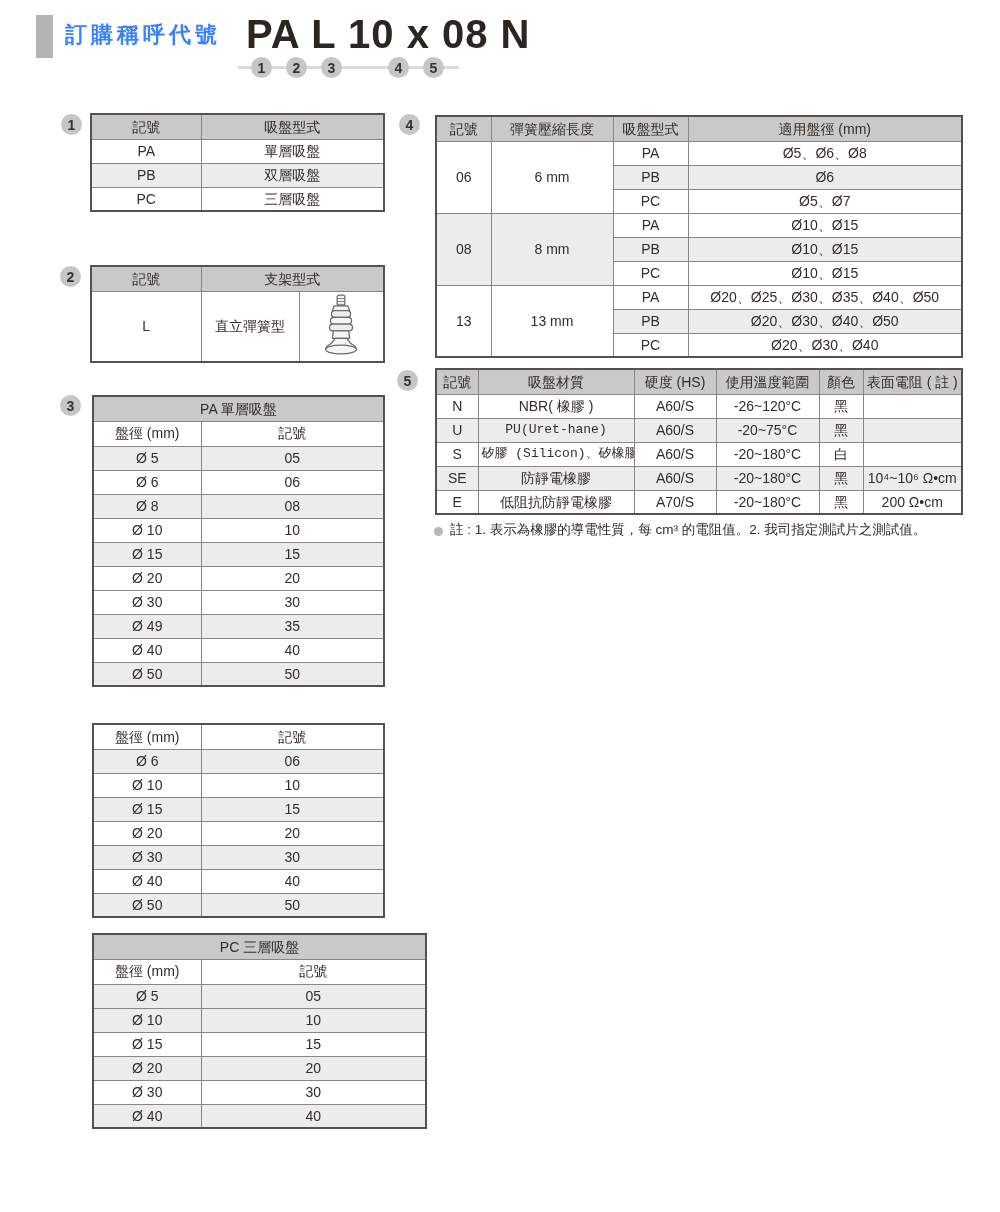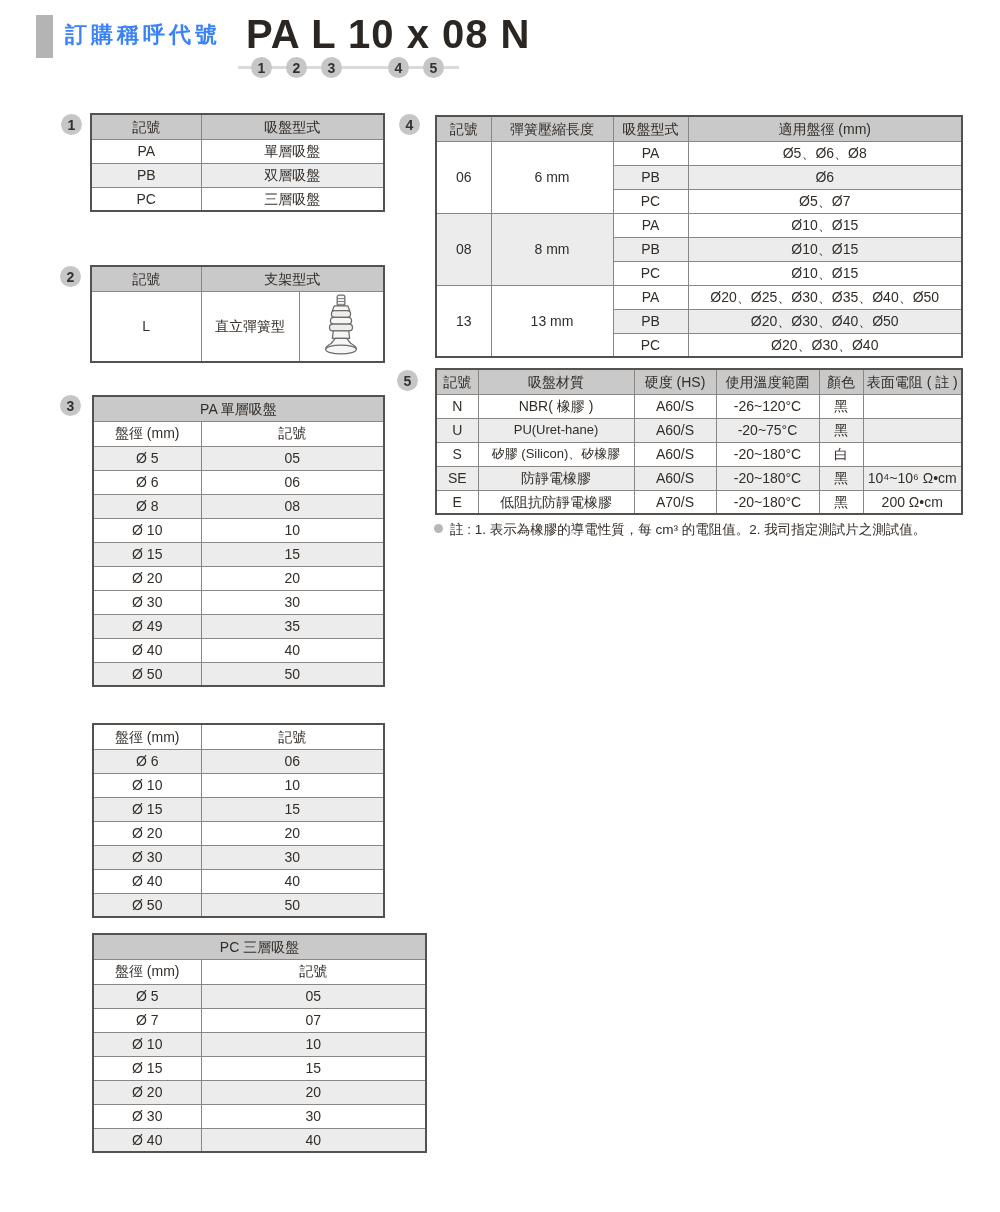--- a/index.html
+++ b/index.html
@@ -27,32 +27,32 @@
   .b1{left:61px;top:114px}.b2{left:60px;top:266px}.b3{left:60px;top:395px}
   .b4{left:399px;top:114px}.b5{left:397px;top:370px}
 
   
   .tblock { position:absolute; }
   table.t { border-collapse:collapse; table-layout:fixed; width:100%; background:#fff; border:2px solid #56514d; }
   .t th, .t td { border:1px solid #8a8683; font-size:14px; font-weight:400; text-align:center; height:24px; padding:0 3px; line-height:1.15; overflow:hidden; white-space:nowrap; }
   .t th { background:#c9c9c9; height:25px; }
   .t thead tr.sub th { background:#fff; }
   .t tr.alt td, .t td.altc { background:#ececec; }
-  .t td.small { font-size:13px; }
+  .t td.small { font-size:13px;font-family:Liberation Mono, monospace; }
 
   .pos-t1{left:90px;top:113px;width:295px}
   .pos-t2{left:90px;top:265px;width:295px}
   .pos-pa{left:92px;top:395px;width:293px}
   .pos-pb{left:92px;top:723px;width:293px}
   .pos-pc{left:92px;top:933px;width:335px}
   .pos-t4{left:435px;top:115px;width:528px}
   .pos-t5{left:435px;top:368px;width:528px}
 
   .drawing-cell { padding:2px 0; }
-  .note { position:absolute; left:434px; top:521px; display:flex; align-items:flex-start; gap:7px; font-size:13.5px; color:#332d28; white-space:nowrap; }
+  .note { position:absolute; left:434px; top:521px; display:flex; align-items:center; gap:7px; font-size:13.5px; color:#332d28; white-space:nowrap; }
   .note-bullet { width:9px; height:9px; border-radius:50%; background:#b7b7b7; margin-top:3px; flex:none; }
 </style>
 </head>
 <body>
 
 <div class="page">
 
   <div class="accent-bar"></div>
   <h1 class="doc-title">訂購稱呼代號</h1>
   <div class="order-code">PA L 10 x 08 N</div>
@@ -251,24 +251,20 @@
         <tr class="sub">
           <th>盤徑 (mm)</th>
           <th>記號</th>
         </tr>
       </thead>
       <tbody>
           <tr class="alt">
             <td>Ø 5</td>
             <td>05</td>
           </tr>
-          <tr>
-            <td>Ø 7</td>
-            <td>07</td>
-          </tr>
           <tr class="alt">
             <td>Ø 10</td>
             <td>10</td>
           </tr>
           <tr>
             <td>Ø 15</td>
             <td>15</td>
           </tr>
           <tr class="alt">
             <td>Ø 20</td>

